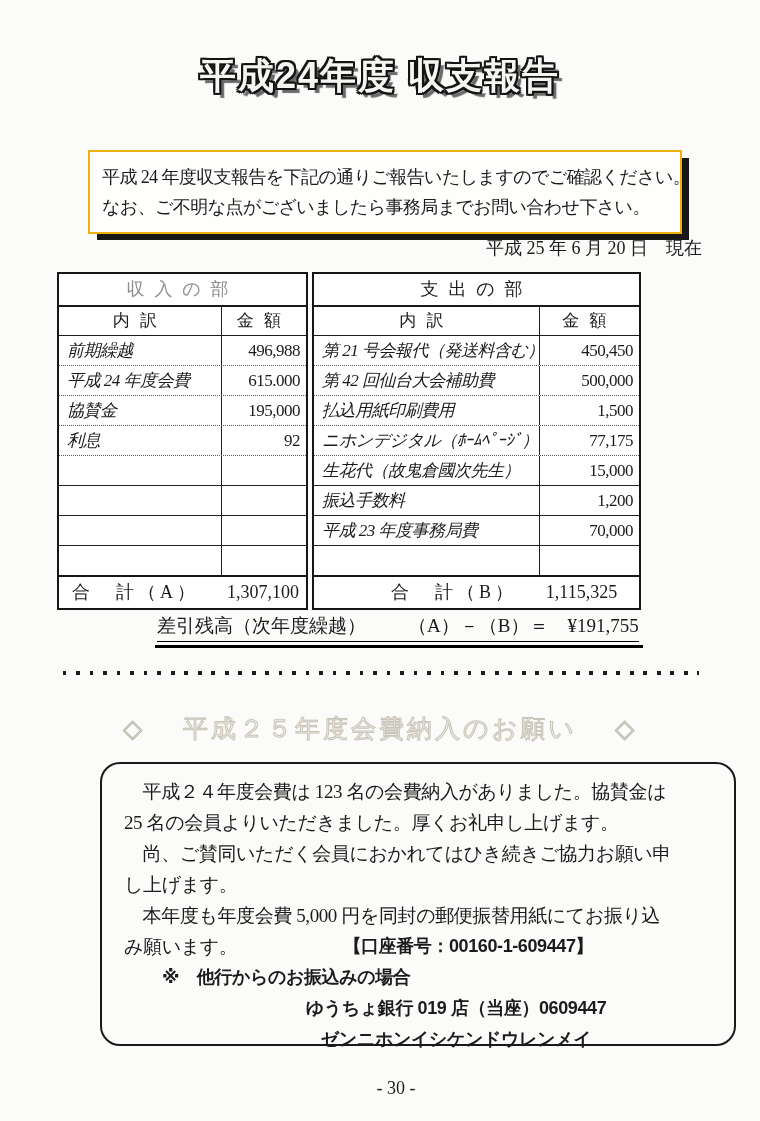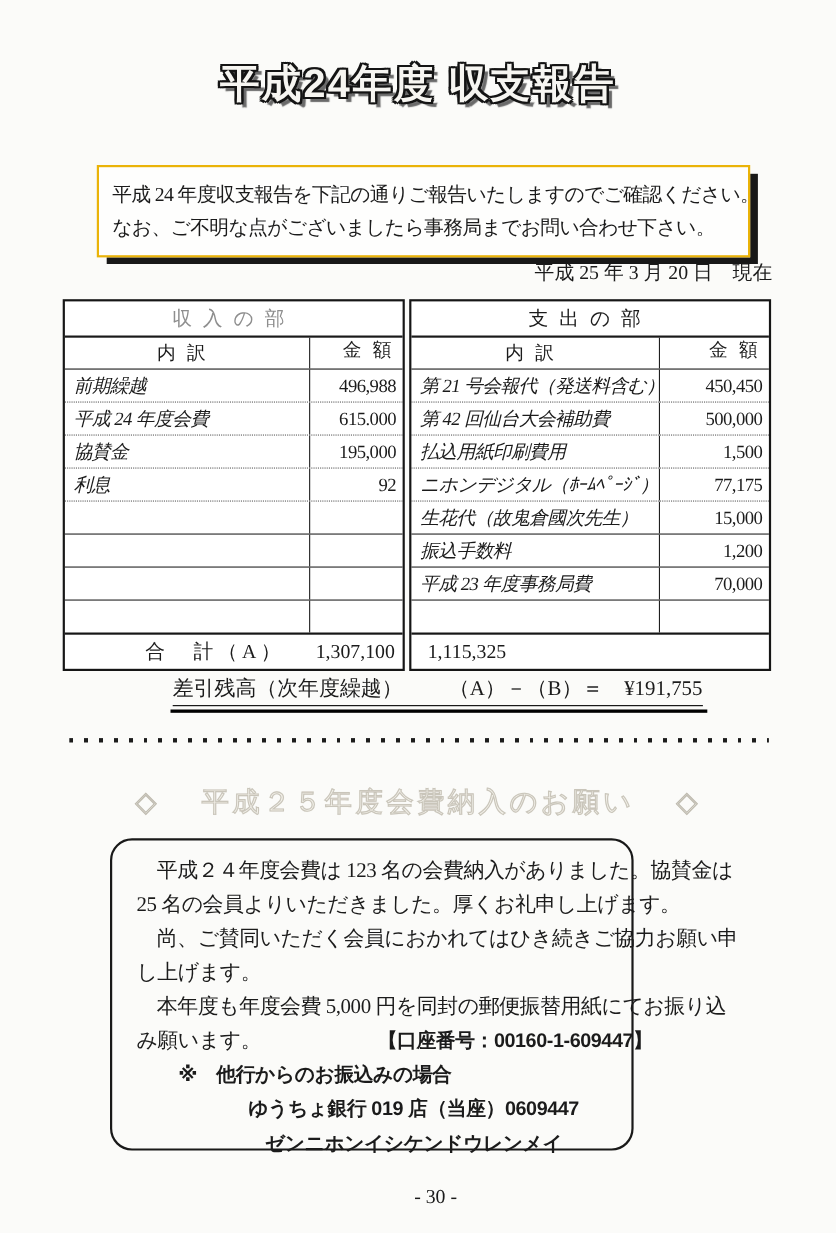--- a/index.html
+++ b/index.html
@@ -30,36 +30,36 @@
     top:150px;left:88px;width:594px;box-sizing:border-box;
     border:2px solid #eab308;background:#fefefd;
     padding:10px 12px;box-shadow:8px 7px 0 -1px #181818;
   }
   .notice-box .nline{font-size:18px;letter-spacing:-0.6px;line-height:30px;white-space:nowrap;}
 
   
   .date-line{top:236px;right:58px;font-size:18px;white-space:nowrap;}
 
   
-  .tables{top:272px;left:57px;width:644px;display:flex;gap:4px;}
+  .tables{top:272px;left:57px;width:584px;display:flex;gap:4px;}
   .fin-table{
     box-sizing:border-box;border:2.5px solid #161616;background:#fff;
     font-size:17px;letter-spacing:-0.5px;
   }
   .fin-table.left{width:311px;}
   .fin-table.right{width:329px;}
   .sec-head{
     height:31px;line-height:31px;text-align:center;
     border-bottom:2px solid #1a1a1a;font-size:18px;letter-spacing:0.55em;white-space:nowrap;
   }
   .sec-head.faded{color:#8e8e8e;}
   .col-head{display:flex;height:28px;line-height:28px;border-bottom:1.8px solid #1a1a1a;}
   .col-head .item,.trow .item{flex:1;border-right:1.6px solid #1f1f1f;}
   .col-head .item{text-align:center;letter-spacing:0.6em;}
-  .col-head .amt{text-align:right;letter-spacing:0.6em;font-family:Liberation Mono, monospace;}
+  .col-head .amt{text-align:center;letter-spacing:0.6em;}
   .fin-table.left  .amt{width:84px;}
   .fin-table.right .amt{width:99px;}
   .trow{display:flex;height:29px;line-height:29px;}
   .trow .item{padding:0 4px 0 8px;white-space:nowrap;overflow:hidden;font-style:italic;}
   .trow .amt{text-align:right;padding-right:6px;box-sizing:border-box;white-space:nowrap;}
   .trow.dot{border-bottom:1.5px dotted #5a5a5a;}
   .trow.sol{border-bottom:1.6px solid #242424;}
   .total-row{
     display:flex;height:31px;line-height:31px;border-top:2.5px solid #161616;
     font-size:18px;letter-spacing:0;
@@ -86,21 +86,21 @@
     top:712px;left:0;width:760px;text-align:center;font-size:25px;
     font-family:"Liberation Sans","DejaVu Sans",sans-serif;
     color:#f3f1ea;letter-spacing:3px;white-space:nowrap;
     -webkit-text-stroke:1px #c9c5ba;
     text-shadow:0 0 1px #d4d0c6;
   }
   .req-heading .dia{margin:0 38px;-webkit-text-stroke:1px #bdb9ae;}
 
   
   .req-box{
-    top:762px;left:100px;width:476px;height:284px;box-sizing:border-box;
+    top:762px;left:100px;width:636px;height:284px;box-sizing:border-box;
     border:2px solid #191919;border-radius:20px;background:transparent;
     padding:12px 20px 0 22px;font-size:19px;letter-spacing:-0.4px;
   }
   .req-box .rline{line-height:31px;white-space:nowrap;}
   .gothic{font-family:"Liberation Sans","DejaVu Sans",sans-serif;font-weight:bold;font-size:18px;}
   .acct-row{display:flex;line-height:31px;white-space:nowrap;}
   .acct-num{margin-left:106px;}
   .note-line{line-height:31px;padding-left:38px;white-space:nowrap;}
   .bank-line{line-height:31px;text-align:center;transform:translateX(37px);white-space:nowrap;}
 
@@ -110,21 +110,21 @@
 </head>
 <body>
 
 <div class="abs doc-title">平成24年度 収支報告</div>
 
 <div class="abs notice-box">
   <div class="nline">平成 24 年度収支報告を下記の通りご報告いたしますのでご確認ください。</div>
   <div class="nline">なお、ご不明な点がございましたら事務局までお問い合わせ下さい。</div>
 </div>
 
-<div class="abs date-line">平成 25 年 3 月 20 日　現在</div>
+<div class="abs date-line">平成 25 年 6 月 20 日　現在</div>
 
 <div class="abs tables">
 
   <div class="fin-table left">
     <div class="sec-head faded">収入の部</div>
     <div class="col-head">
       <div class="item">内訳</div>
       <div class="amt">金額</div>
     </div>
     <div class="trow dot">
@@ -197,20 +197,21 @@
     </div>
     <div class="trow sol">
       <div class="item">平成 23 年度事務局費</div>
       <div class="amt">70,000</div>
     </div>
     <div class="trow">
       <div class="item"></div>
       <div class="amt"></div>
     </div>
     <div class="total-row">
+      <div class="tlabel">合　計（B）</div>
       <div class="tvalue">1,115,325</div>
     </div>
   </div>
 </div>
 
 <div class="abs balance-line">
   <span class="balance-inner"><span>差引残高（次年度繰越）</span><span class="balance-formula">（A）－（B）＝　¥191,755</span></span>
 </div>
 
 <div class="abs dot-sep"></div>

